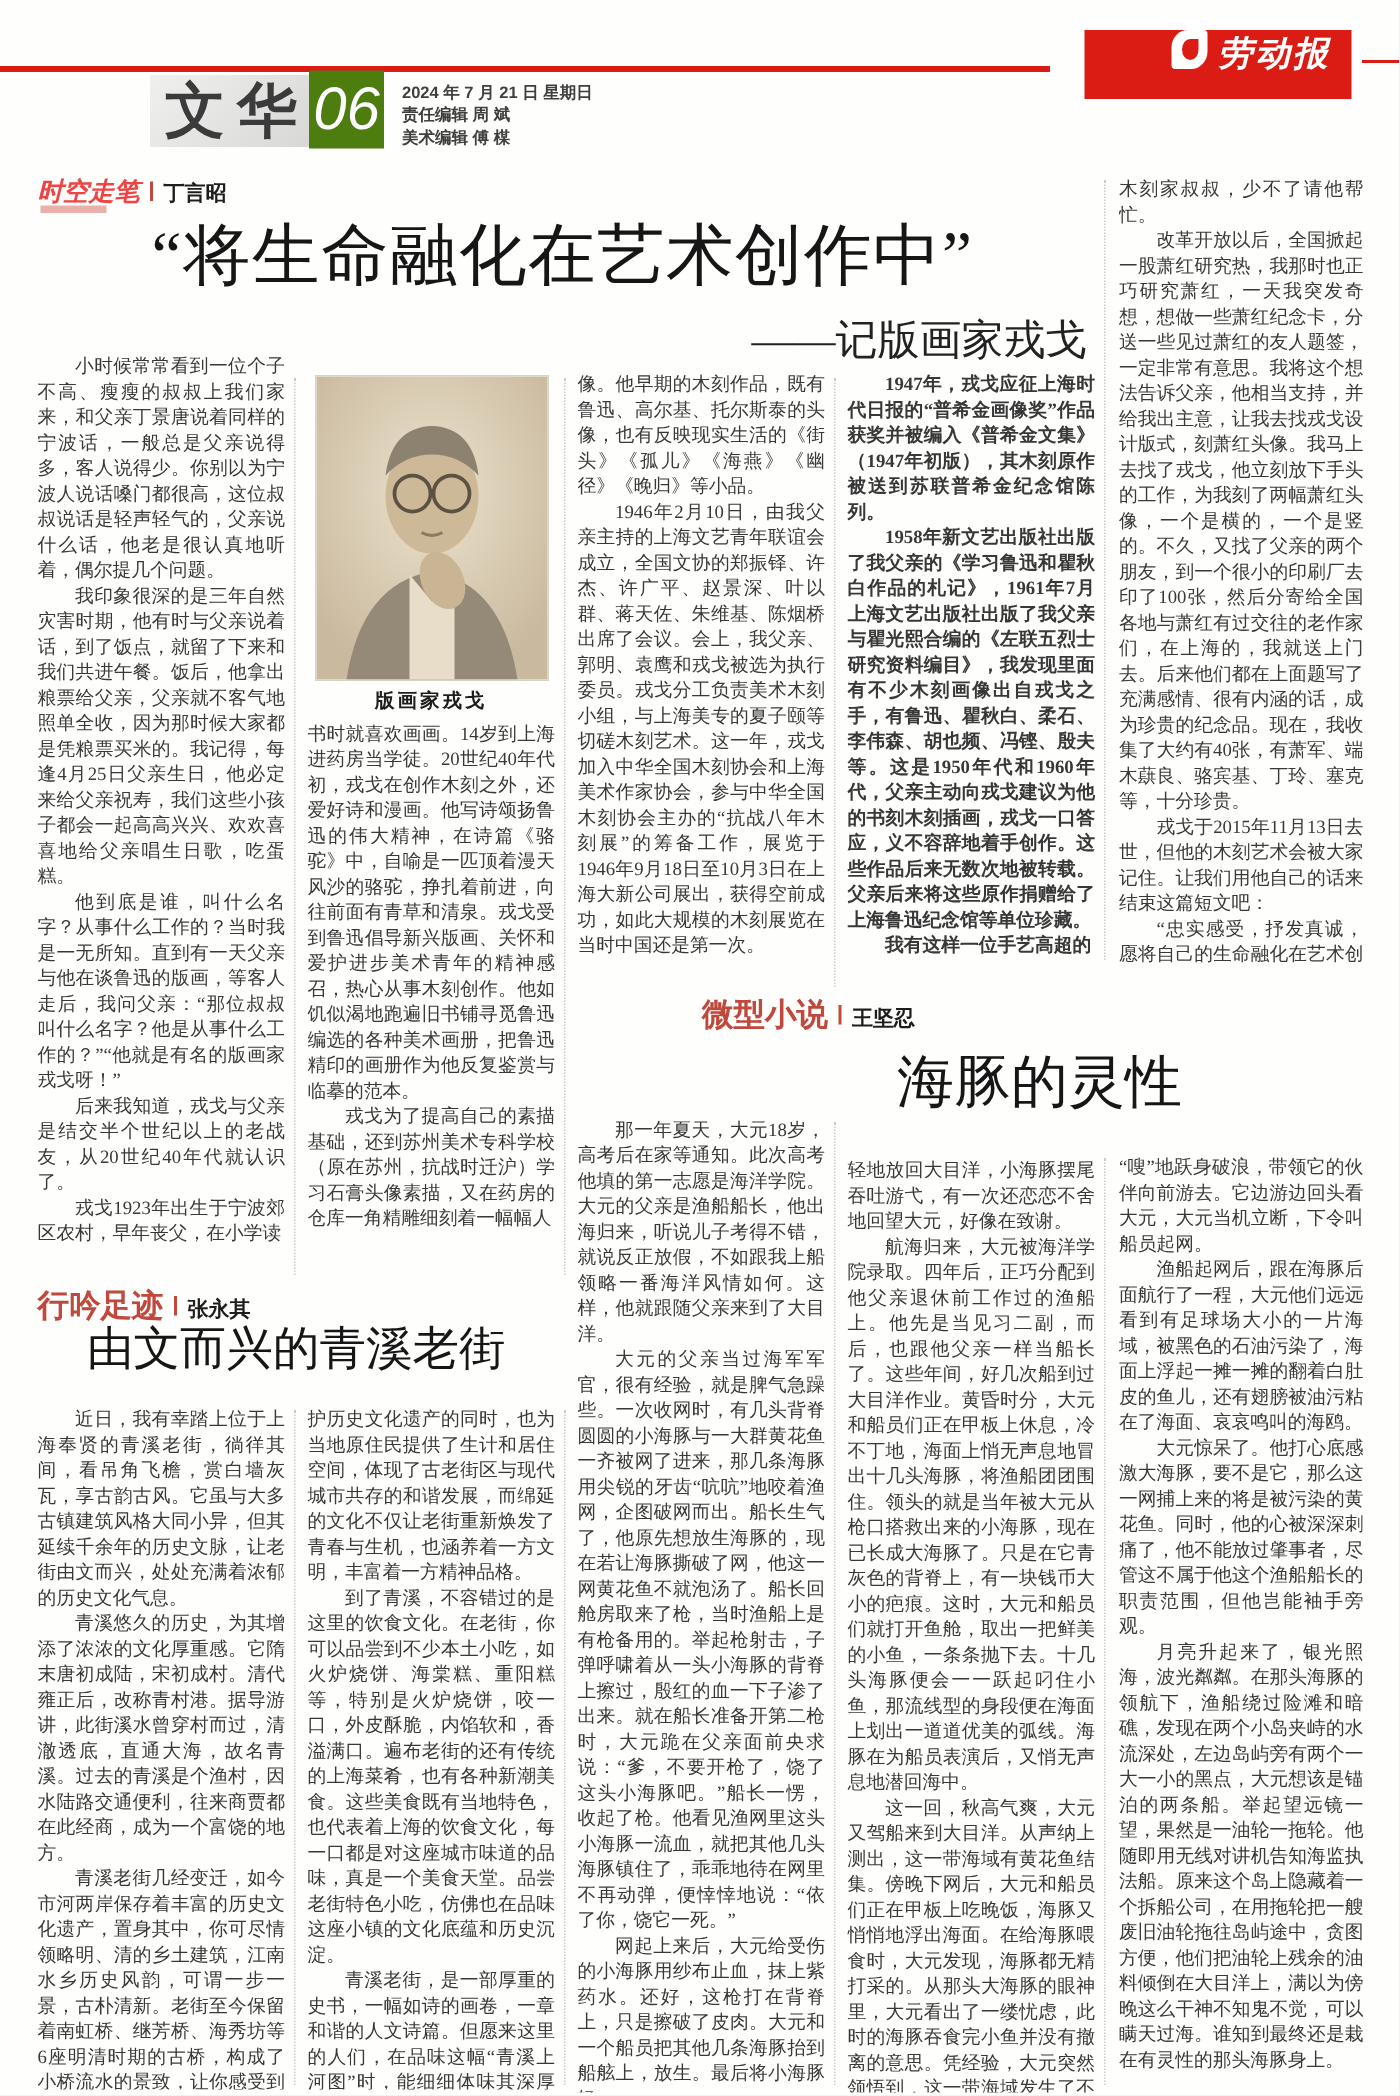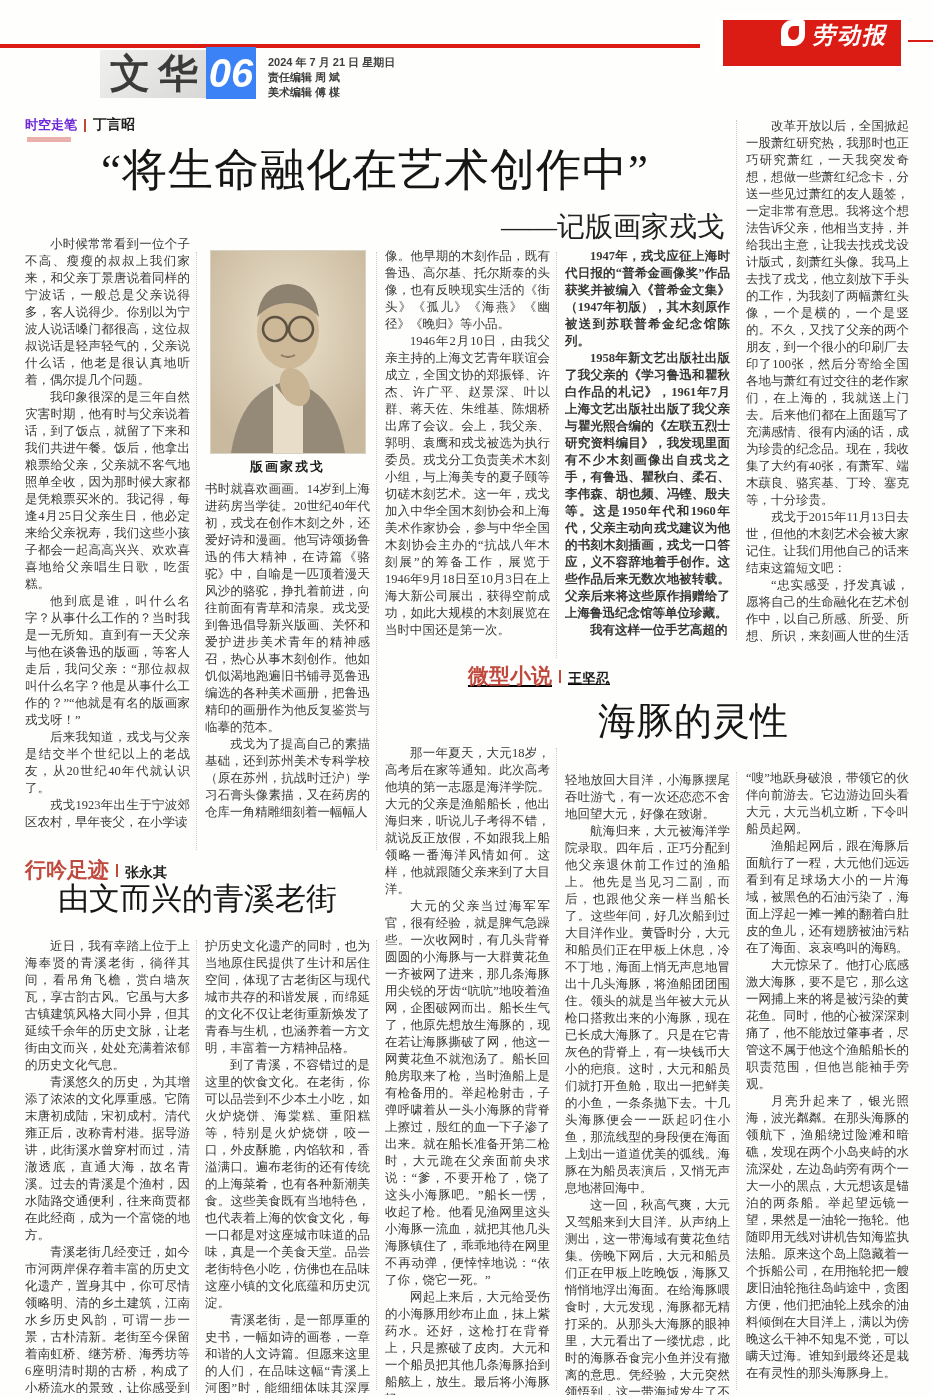--- a/index.html
+++ b/index.html
@@ -5,40 +5,40 @@
   html,body{margin:0;padding:0;background:#e9e9e9;}
   .page{position:relative;width:933px;height:1397px;background:#fefefc;margin:0 auto;
         font-family:"Liberation Serif","DejaVu Serif",serif;overflow:hidden;}
 
   
   .rule-main{position:absolute;top:44px;left:0;width:700px;height:4px;background:#da1c15;}
   .rule-thin{position:absolute;top:40px;left:862px;width:71px;height:2px;background:#da1c15;}
   .wenhua{position:absolute;left:100px;top:50px;height:48px;padding:0 10px;
           background:linear-gradient(135deg,#f0f0ee,#d6d6d4);color:#3b3b3b;
           font-size:40px;font-weight:bold;letter-spacing:8px;line-height:48px;}
-  .pagenum{position:absolute;left:206px;top:47px;width:50px;height:52px;background:#3b82f6;
+  .pagenum{position:absolute;left:206px;top:47px;width:50px;height:52px;background:#4d7c0f;
            color:#fff;font-family:"Liberation Sans","DejaVu Sans",sans-serif;
-           font-size:40px;font-weight:bold;font-style:italic;display:flex;
+           font-size:40px;font-weight:normal;font-style:italic;display:flex;
            align-items:center;justify-content:center;}
   .credits{position:absolute;left:268px;top:55px;
            font-family:"Liberation Sans","DejaVu Sans",sans-serif;
            font-size:11px;font-weight:bold;color:#3f3f3f;line-height:15px;}
   .masthead{position:absolute;left:723px;top:20px;width:134px;height:46px;background:#da1c15;
             box-shadow:0 0 0 7px #fff;display:flex;align-items:flex-start;justify-content:center;gap:7px;padding-left:44px;}
   .masthead .mark{width:24px;height:26px;background:#fff;border-radius:45% 10% 45% 10%;position:relative;}
   .masthead .mark::after{content:"";position:absolute;left:7px;top:6px;width:11px;height:14px;
             background:#da1c15;border-radius:50% 0 50% 50%;}
   .masthead .name{color:#fff;font-size:23px;font-weight:bold;font-style:italic;letter-spacing:2px;}
 
   
   .sec-label{position:absolute;display:flex;align-items:baseline;white-space:nowrap;}
   .sec-label .red{font-weight:bold;color:#c0493e;}
   .sec-label .bar{display:inline-block;width:2px;height:13px;background:#c0493e;margin:0 7px;align-self:center;}
   .sec-label .name{font-size:14px;font-weight:bold;color:#1e1e1e;}
-  .label-sm .red{font-size:13px;color:#6d28d9;}
+  .label-sm .red{font-size:17px;color:#ef4444;font-style:italic;}
   .label-lg .red{font-size:21px;}
   .label-underline{position:absolute;left:27px;top:137px;width:44px;height:5px;background:#d9716a;opacity:.55;}
 
   
   .headline1{position:absolute;left:25px;top:140px;width:700px;text-align:center;
              font-size:45px;color:#161616;letter-spacing:1px;}
   .subhead1{position:absolute;left:25px;top:208px;width:700px;text-align:right;
             font-size:28px;color:#222;}
   .headline2{position:absolute;left:25px;top:878px;width:345px;text-align:center;
              font-size:31px;color:#161616;}
@@ -133,20 +133,21 @@
   <div class="col c3a">
       <p class="cont">像。他早期的木刻作品，既有鲁迅、高尔基、托尔斯泰的头像，也有反映现实生活的《街头》《孤儿》《海燕》《幽径》《晚归》等小品。</p>
       <p>1946年2月10日，由我父亲主持的上海文艺青年联谊会成立，全国文协的郑振铎、许杰、许广平、赵景深、叶以群、蒋天佐、朱维基、陈烟桥出席了会议。会上，我父亲、郭明、袁鹰和戎戈被选为执行委员。戎戈分工负责美术木刻小组，与上海美专的夏子颐等切磋木刻艺术。这一年，戎戈加入中华全国木刻协会和上海美术作家协会，参与中华全国木刻协会主办的“抗战八年木刻展”的筹备工作，展览于1946年9月18日至10月3日在上海大新公司展出，获得空前成功，如此大规模的木刻展览在当时中国还是第一次。</p>
     </div>
   <div class="col c4a">
       <p>1947年，戎戈应征上海时代日报的“普希金画像奖”作品获奖并被编入《普希金文集》（1947年初版），其木刻原作被送到苏联普希金纪念馆陈列。</p>
       <p>1958年新文艺出版社出版了我父亲的《学习鲁迅和瞿秋白作品的札记》，1961年7月上海文艺出版社出版了我父亲与瞿光熙合编的《左联五烈士研究资料编目》，我发现里面有不少木刻画像出自戎戈之手，有鲁迅、瞿秋白、柔石、李伟森、胡也频、冯铿、殷夫等。这是1950年代和1960年代，父亲主动向戎戈建议为他的书刻木刻插画，戎戈一口答应，义不容辞地着手创作。这些作品后来无数次地被转载。父亲后来将这些原作捐赠给了上海鲁迅纪念馆等单位珍藏。</p>
       <p>我有这样一位手艺高超的</p>
     </div>
   <div class="col c5a">
+      <p class="cont">木刻家叔叔，少不了请他帮忙。</p>
       <p>改革开放以后，全国掀起一股萧红研究热，我那时也正巧研究萧红，一天我突发奇想，想做一些萧红纪念卡，分送一些见过萧红的友人题签，一定非常有意思。我将这个想法告诉父亲，他相当支持，并给我出主意，让我去找戎戈设计版式，刻萧红头像。我马上去找了戎戈，他立刻放下手头的工作，为我刻了两幅萧红头像，一个是横的，一个是竖的。不久，又找了父亲的两个朋友，到一个很小的印刷厂去印了100张，然后分寄给全国各地与萧红有过交往的老作家们，在上海的，我就送上门去。后来他们都在上面题写了充满感情、很有内涵的话，成为珍贵的纪念品。现在，我收集了大约有40张，有萧军、端木蕻良、骆宾基、丁玲、塞克等，十分珍贵。</p>
       <p>戎戈于2015年11月13日去世，但他的木刻艺术会被大家记住。让我们用他自己的话来结束这篇短文吧：</p>
       <p>“忠实感受，抒发真诚，愿将自己的生命融化在艺术创作中，以自己所感、所受、所想、所识，来刻画人世的生活风情。”</p>
     </div>
 
   <div class="sec-label label-lg" style="left:25px;top:856px;">
     <span class="red">行吟足迹</span>
     <span class="bar"></span>
     <span class="name">张永其</span>
   </div>
@@ -155,21 +156,21 @@
       <p>近日，我有幸踏上位于上海奉贤的青溪老街，徜徉其间，看吊角飞檐，赏白墙灰瓦，享古韵古风。它虽与大多古镇建筑风格大同小异，但其延续千余年的历史文脉，让老街由文而兴，处处充满着浓郁的历史文化气息。</p>
       <p>青溪悠久的历史，为其增添了浓浓的文化厚重感。它隋末唐初成陆，宋初成村。清代雍正后，改称青村港。据导游讲，此街溪水曾穿村而过，清澈透底，直通大海，故名青溪。过去的青溪是个渔村，因水陆路交通便利，往来商贾都在此经商，成为一个富饶的地方。</p>
       <p>青溪老街几经变迁，如今市河两岸保存着丰富的历史文化遗产，置身其中，你可尽情领略明、清的乡土建筑，江南水乡历史风韵，可谓一步一景，古朴清新。老街至今保留着南虹桥、继芳桥、海秀坊等6座明清时期的古桥，构成了小桥流水的景致，让你感受到老街的历史沧桑。</p>
     </div>
   <div class="col c2b">
       <p class="cont">护历史文化遗产的同时，也为当地原住民提供了生计和居住空间，体现了古老街区与现代城市共存的和谐发展，而绵延的文化不仅让老街重新焕发了青春与生机，也涵养着一方文明，丰富着一方精神品格。</p>
       <p>到了青溪，不容错过的是这里的饮食文化。在老街，你可以品尝到不少本土小吃，如火炉烧饼、海棠糕、重阳糕等，特别是火炉烧饼，咬一口，外皮酥脆，内馅软和，香溢满口。遍布老街的还有传统的上海菜肴，也有各种新潮美食。这些美食既有当地特色，也代表着上海的饮食文化，每一口都是对这座城市味道的品味，真是一个美食天堂。品尝老街特色小吃，仿佛也在品味这座小镇的文化底蕴和历史沉淀。</p>
       <p>青溪老街，是一部厚重的史书，一幅如诗的画卷，一章和谐的人文诗篇。但愿来这里的人们，在品味这幅“青溪上河图”时，能细细体味其深厚的文化之根、独特之美，感悟那些漫漫岁月中沉淀的文化魅力。</p>
     </div>
 
-  <div class="sec-label label-lg" style="left:468px;top:662px;text-decoration:underline;">
+  <div class="sec-label label-lg" style="left:468px;top:662px;">
     <span class="red">微型小说</span>
     <span class="bar"></span>
     <span class="name">王坚忍</span>
   </div>
   <div class="headline3">海豚的灵性</div>
   <div class="col c1c">
       <p>那一年夏天，大元18岁，高考后在家等通知。此次高考他填的第一志愿是海洋学院。大元的父亲是渔船船长，他出海归来，听说儿子考得不错，就说反正放假，不如跟我上船领略一番海洋风情如何。这样，他就跟随父亲来到了大目洋。</p>
       <p>大元的父亲当过海军军官，很有经验，就是脾气急躁些。一次收网时，有几头背脊圆圆的小海豚与一大群黄花鱼一齐被网了进来，那几条海豚用尖锐的牙齿“吭吭”地咬着渔网，企图破网而出。船长生气了，他原先想放生海豚的，现在若让海豚撕破了网，他这一网黄花鱼不就泡汤了。船长回舱房取来了枪，当时渔船上是有枪备用的。举起枪射击，子弹呼啸着从一头小海豚的背脊上擦过，殷红的血一下子渗了出来。就在船长准备开第二枪时，大元跪在父亲面前央求说：“爹，不要开枪了，饶了这头小海豚吧。”船长一愣，收起了枪。他看见渔网里这头小海豚一流血，就把其他几头海豚镇住了，乖乖地待在网里不再动弹，便悻悻地说：“依了你，饶它一死。”</p>
       <p>网起上来后，大元给受伤的小海豚用纱布止血，抹上紫药水。还好，这枪打在背脊上，只是擦破了皮肉。大元和一个船员把其他几条海豚抬到船舷上，放生。最后将小海豚轻</p>
     </div>

